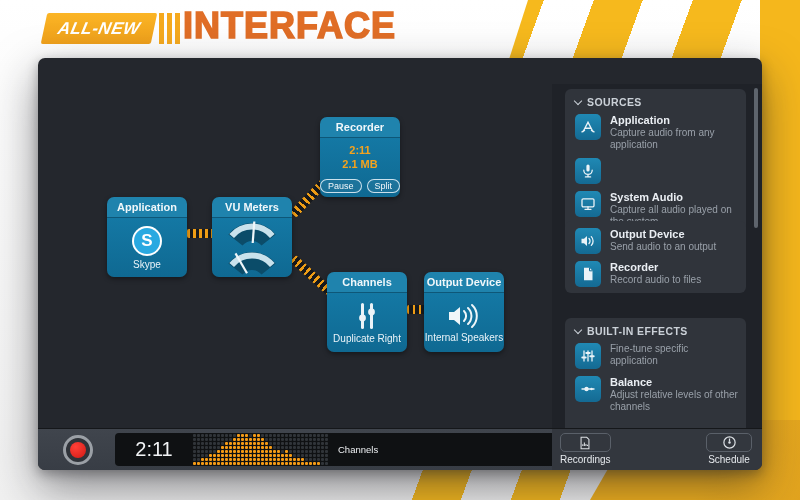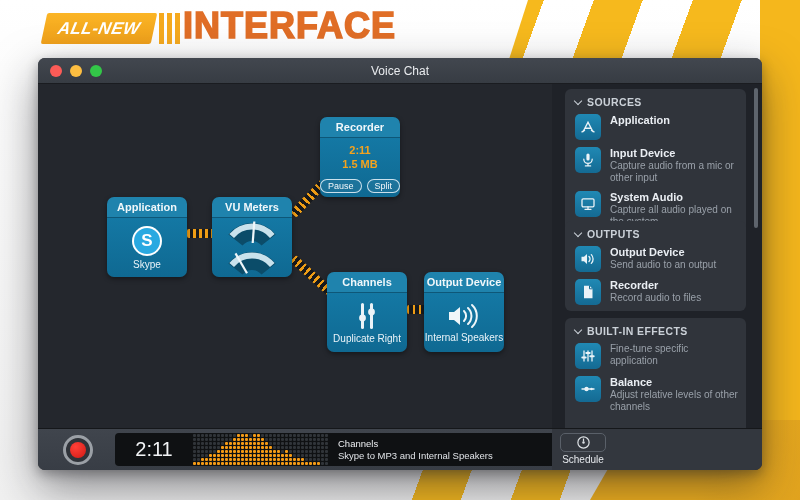--- a/index.html
+++ b/index.html
@@ -103,43 +103,35 @@
 
   <div class="banner-badge">
     <span>ALL-NEW</span>
   </div>
   <div class="banner-bar" style="left:159px"></div>
   <div class="banner-bar" style="left:167px"></div>
   <div class="banner-bar" style="left:175px"></div>
   <div class="banner-title">INTERFACE</div>
 
   <div id="window">
-    <div id="titlebar">
-      <div class="traffic">
-        <div class="light red"></div>
-        <div class="light yellow"></div>
-        <div class="light green"></div>
-      </div>
-      <div id="window-title">Voice Chat</div>
-    </div>
 
     <div id="content">
 
       <div id="canvas">
 
         <div class="conn" style="left:149px; top:145px; width:27px;"></div>
         <div class="conn" style="left:255px; top:126px; width:45px; transform:rotate(-46deg); transform-origin:left center;"></div>
         <div class="conn" style="left:255px; top:170px; width:50px; transform:rotate(42deg); transform-origin:left center;"></div>
         <div class="conn" style="left:369px; top:221px; width:19px;"></div>
 
         <div class="block" style="left:282px; top:33px;">
           <div class="block-header">Recorder</div>
           <div class="block-body">
             <div class="rec-time">2:11</div>
-            <div class="rec-time" style="margin-top:-3px">1.5 MB</div>
+            <div class="rec-time" style="margin-top:-3px">2.1 MB</div>
             <div class="pill-row">
               <div class="pill">Pause</div>
               <div class="pill">Split</div>
             </div>
           </div>
         </div>
 
         <div class="block" style="left:69px; top:113px;">
           <div class="block-header">Application</div>
           <div class="block-body">
@@ -200,53 +192,46 @@
             <span>SOURCES</span>
           </div>
           <div class="side-item">
             <div class="tile">
               <svg width="16" height="16" viewBox="0 0 16 16">
                   <path d="M3.2 12.5 L8 3.2 L12.8 12.5 M5.2 9.2 H10.8 M2 12.8 L4.5 11.3 M14 12.8 L11.5 11.3" stroke="#EAF3F8" stroke-width="1.4" fill="none" stroke-linecap="round"></path>
                 </svg>
             </div>
             <div>
               <div class="si-title">Application</div>
+              <div class="si-desc">Capture audio from any application</div>
             </div>
           </div>
           <div class="side-item">
             <div class="tile">
               <svg width="16" height="16" viewBox="0 0 16 16">
                   <rect x="6.4" y="1.5" width="3.2" height="7" rx="1.6" fill="#EAF3F8"></rect>
                   <path d="M3.8 7.2 a4.2 4.2 0 0 0 8.4 0 M8 11.5 V13.4 M5.4 13.9 H10.6" stroke="#EAF3F8" stroke-width="1.3" fill="none" stroke-linecap="round"></path>
                 </svg>
             </div>
-            <div>
-              <div class="si-title">Input Device</div>
-              <div class="si-desc">Capture audio from a mic or other input</div>
-            </div>
           </div>
           <div class="side-item" style="margin-bottom:0">
             <div class="tile">
               <svg width="16" height="16" viewBox="0 0 16 16">
                   <rect x="2" y="2.8" width="12" height="8" rx="1.2" stroke="#EAF3F8" stroke-width="1.3" fill="none"></rect>
                   <path d="M8 10.8 V12.8 M5 13.3 H11" stroke="#EAF3F8" stroke-width="1.3" stroke-linecap="round"></path>
                 </svg>
             </div>
             <div>
               <div class="si-title">System Audio</div>
               <div class="si-desc">Capture all audio played on the system</div>
             </div>
           </div>
         </div>
 
         <div class="side-box" style="top:137px;">
-          <div class="side-head">
-            <span class="chev"></span>
-            <span>OUTPUTS</span>
-          </div>
           <div class="side-item">
             <div class="tile">
               <svg width="16" height="16" viewBox="0 0 16 16">
                   <path d="M1.5 5.8 H4 L7 3 V13 L4 10.2 H1.5 Z" fill="#EAF3F8"></path>
                   <path d="M9 5.5 a3.5 3.5 0 0 1 0 5 M11.3 3.6 a6.3 6.3 0 0 1 0 8.8" stroke="#EAF3F8" stroke-width="1.3" fill="none" stroke-linecap="round"></path>
                 </svg>
             </div>
             <div>
               <div class="si-title">Output Device</div>
               <div class="si-desc">Send audio to an output</div>
@@ -643,26 +628,34 @@
               <div class="led-dot" style="background: rgb(48, 52, 57);"></div>
               <div class="led-dot" style="background: rgb(48, 52, 57);"></div>
               <div class="led-dot" style="background: rgb(48, 52, 57);"></div>
               <div class="led-dot" style="background: rgb(48, 52, 57);"></div>
               <div class="led-dot" style="background: rgb(48, 52, 57);"></div>
               <div class="led-dot" style="background: rgb(48, 52, 57);"></div>
             </div>
           </div>
         <div id="status">
           <div class="l1">Channels</div>
-          <div class="l2">Skype to MP3 and Internal Speakers</div>
         </div>
       </div>
     </div>
 
     <div id="footer-right">
+      <div class="lib-btn">
+        <div class="btn-face">
+          <svg width="14" height="14" viewBox="0 0 16 16">
+              <path d="M3.5 1.5 H10 L12.5 4 V14.5 H3.5 Z" stroke="#DDE1E5" stroke-width="1.2" fill="none"></path>
+              <path d="M5.5 11.5 V9.5 M7.3 11.5 V7.5 M9.1 11.5 V9 M10.9 11.5 V10" stroke="#DDE1E5" stroke-width="1.2"></path>
+            </svg>
+        </div>
+        <div class="btn-label">Recordings</div>
+      </div>
       <div class="lib-btn">
         <div class="btn-face">
           <svg width="15" height="15" viewBox="0 0 16 16">
               <circle cx="8" cy="8" r="6" stroke="#DDE1E5" stroke-width="1.3" fill="none"></circle>
               <circle cx="8" cy="8" r="1.3" fill="#DDE1E5"></circle>
               <path d="M8 7 V3.8" stroke="#DDE1E5" stroke-width="1.3"></path>
             </svg>
         </div>
         <div class="btn-label">Schedule</div>
       </div>

